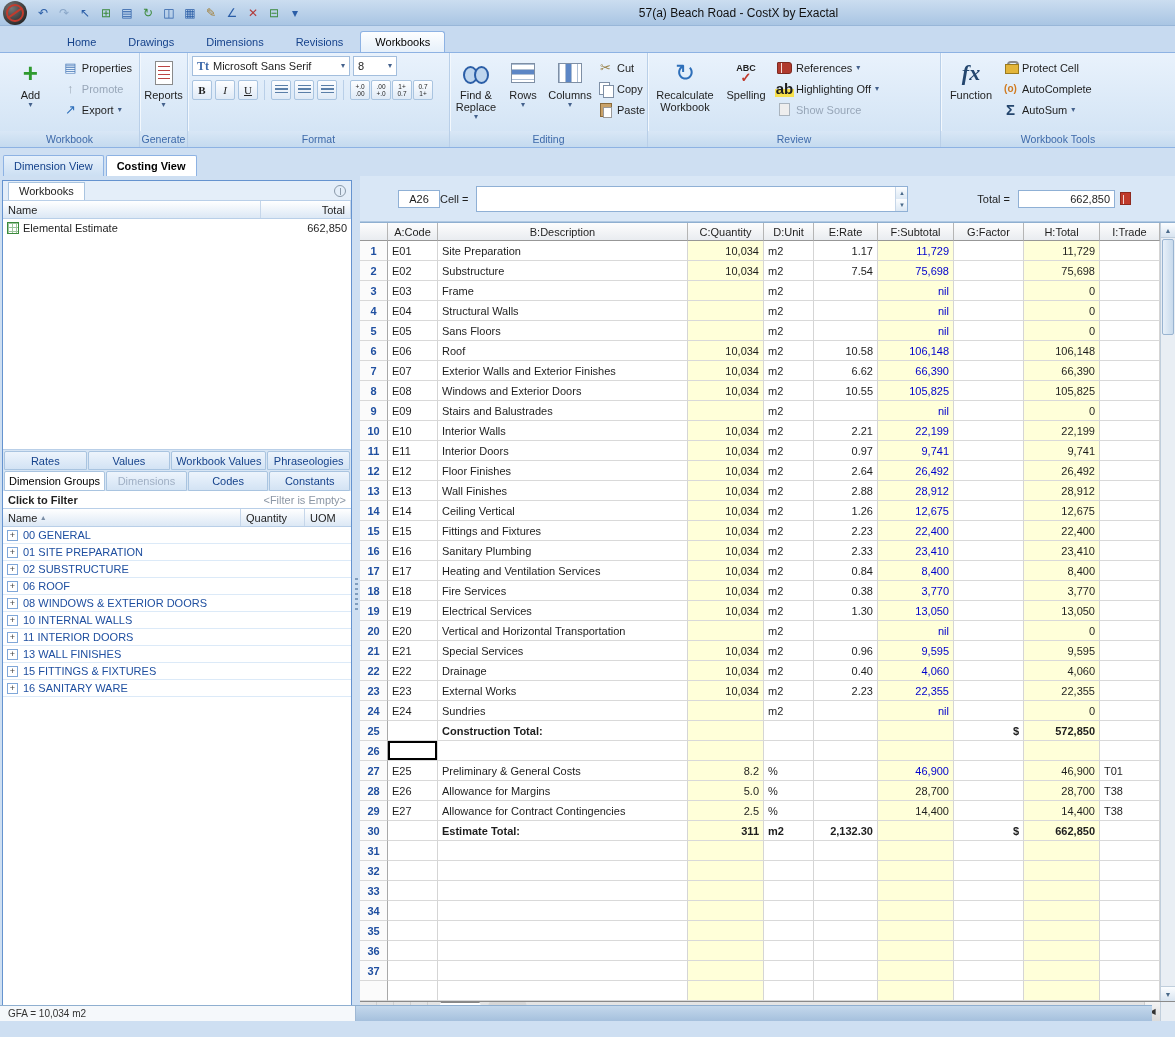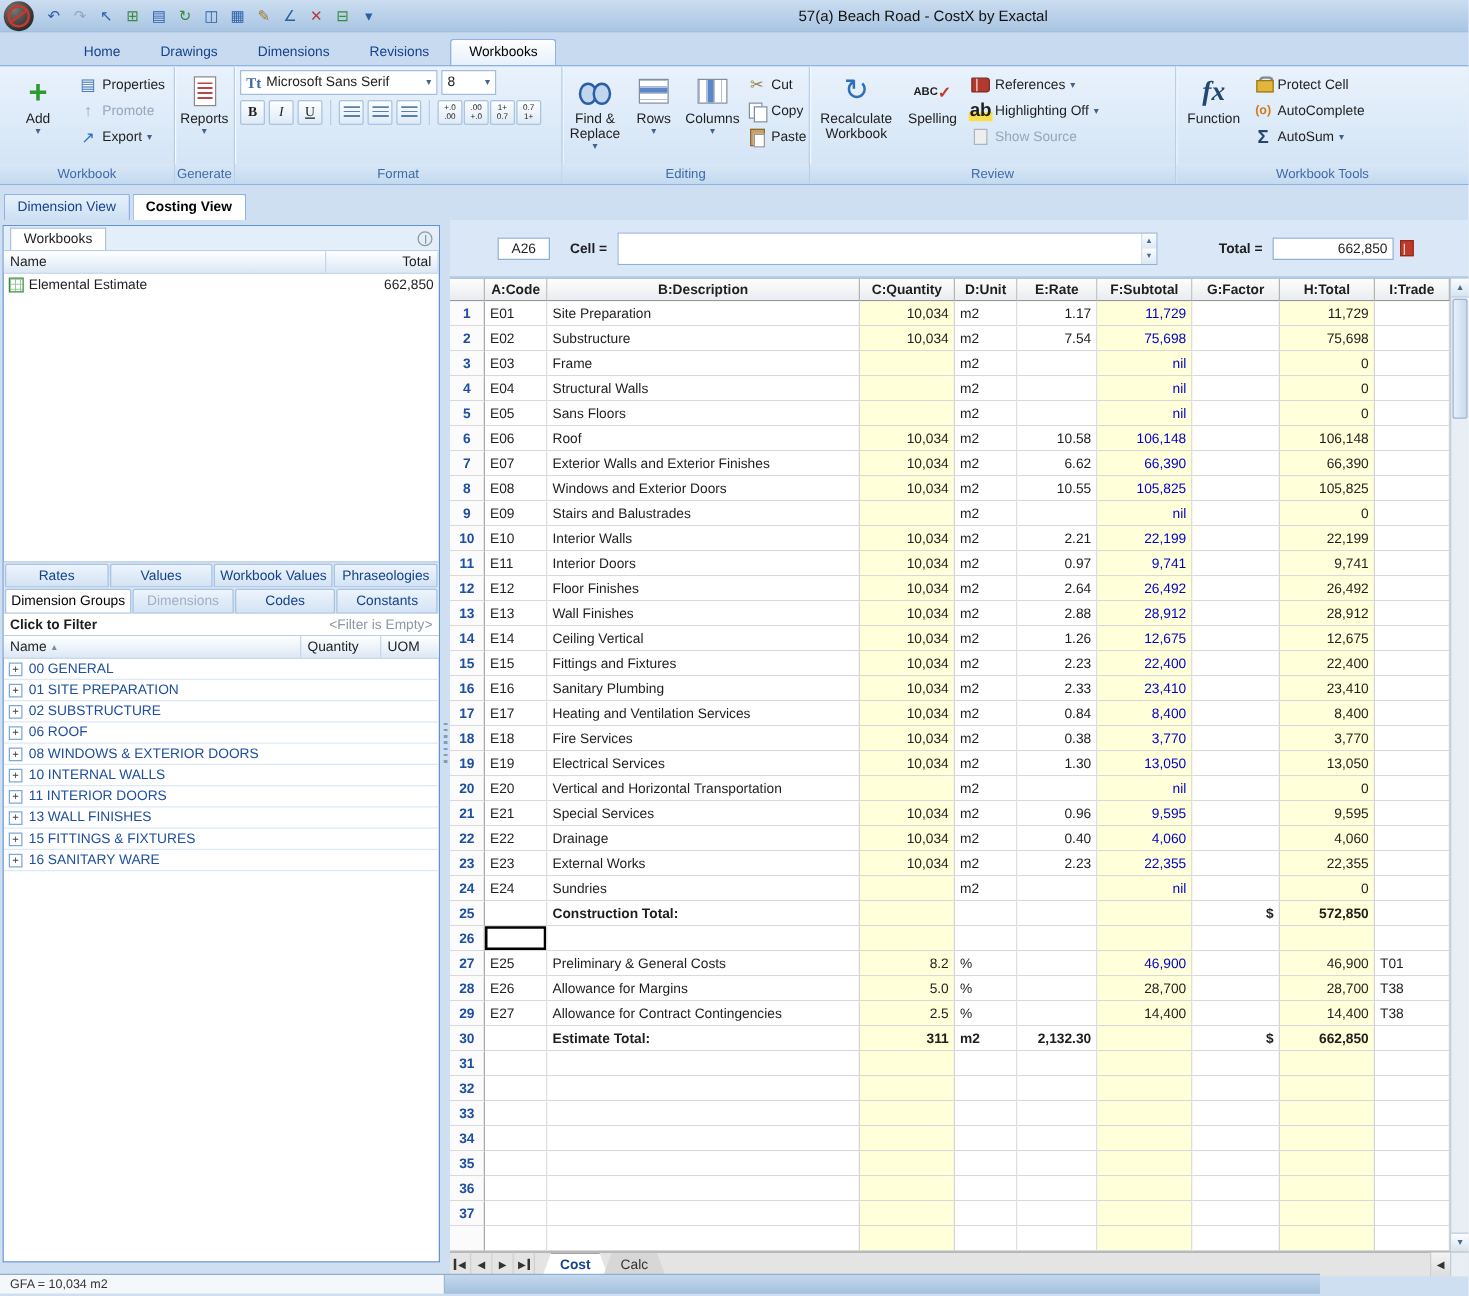--- a/index.html
+++ b/index.html
@@ -43,21 +43,21 @@
 .icon-rows::before{content:"";position:absolute;inset:0;background:repeating-linear-gradient(#AEBFD4 0 1px,transparent 1px 5px)}
 .icon-rows::after{content:"";position:absolute;left:0;right:0;top:6px;height:4px;background:#5C86C5}
 .icon-cols::before{content:"";position:absolute;inset:0;background:repeating-linear-gradient(90deg,#AEBFD4 0 1px,transparent 1px 6px)}
 .icon-cols::after{content:"";position:absolute;top:0;bottom:0;left:7px;width:5px;background:#5C86C5}
 .icon-copy{position:relative;width:14px;height:14px}
 .icon-copy::before,.icon-copy::after{content:"";position:absolute;width:9px;height:11px;background:#fff;border:1px solid #7E8FA5}
 .icon-copy::before{left:0;top:0}.icon-copy::after{left:4px;top:3px}
 .icon-paste{width:12px;height:14px;background:#C9A269;border:1px solid #8A6A3A;position:relative}
 .icon-paste::after{content:"";position:absolute;left:2px;top:3px;width:7px;height:9px;background:#fff;border:1px solid #999}
 .icon-recalc{color:#2E6FBA;font-size:24px;line-height:24px}
-.icon-spell{display:flex;flex-direction:row;align-items:center;line-height:9px}
+.icon-spell{display:flex;flex-direction:column;align-items:center;line-height:9px}
 .icon-spell .abc{font-size:9px;font-weight:bold}
 .icon-spell .chk{color:#C0392B;font-size:13px;font-weight:bold}
 .icon-book{width:15px;height:12px;background:#B03A2E;border:1px solid #7E2A21;border-radius:1px 3px 3px 1px;position:relative}
 .icon-book::after{content:"";position:absolute;left:3px;top:0;bottom:0;width:1px;background:#F5DDDB}
 .icon-hl{font-size:15px;font-weight:bold;background:linear-gradient(transparent 55%,#F7E04B 55%);padding:0 1px}
 .icon-srcdoc{width:11px;height:13px;background:#EEE;border:1px solid #AAB4BE}
 .icon-fx{font-family:"Liberation Serif",serif;font-style:italic;font-weight:bold;font-size:22px;color:#24466E}
 .icon-lock{position:relative;width:12px;height:13px}
 .icon-lock::before{content:"";position:absolute;left:2px;top:0;width:8px;height:7px;border:2px solid #8A8A8A;border-bottom:none;border-radius:4px 4px 0 0}
 .icon-lock::after{content:"";position:absolute;left:0;bottom:0;width:12px;height:8px;background:#E3B53A;border:1px solid #9A7A1E}
@@ -113,35 +113,35 @@
 .texp{width:11px;height:11px;border:1px solid #7FA7D9;background:#fff;font-size:9px;line-height:9px;text-align:center;color:#444;flex:0 0 auto}
 
 
 .vsplit{position:absolute;left:352px;top:180px;width:8px;height:830px;display:flex;align-items:center;justify-content:center}
 .vsplit .grip{width:3px;height:34px;background:repeating-linear-gradient(#7F9DBE 0 2px,transparent 2px 5px)}
 
 
 .main{position:absolute;left:360px;top:176px;width:815px;height:845px;display:flex;flex-direction:column}
 .fbar{height:46px;background:#D9E7F6;display:flex;align-items:center;padding-left:38px;border-bottom:1px solid #AFC8E2}
 .cellref{width:42px;height:18px;background:#fff;border:1px solid #8FB0D5;display:flex;align-items:center;justify-content:center}
-.fl{font-weight:bold;margin-left:16px}
+.fl{font-weight:normal;}
 .cellinputwrap{width:432px;height:26px;background:#fff;border:1px solid #8FB0D5;margin-left:8px;display:flex}
 .cellinput{flex:1;border:none;outline:none;font:inherit;padding:0 4px}
 .spin{width:12px;display:flex;flex-direction:column;border-left:1px solid #C6D6E8}
 .spin span{flex:1;display:flex;align-items:center;justify-content:center;font-size:6px;color:#4A6A8A;background:linear-gradient(#FBFDFF,#DCE8F4)}
 .fspacer{flex:1}
 .totalbox{width:97px;height:18px;background:#fff;border:1px solid #8FB0D5;display:flex;align-items:center;justify-content:flex-end;padding:0 4px;margin-left:8px}
 .flag{width:11px;height:13px;background:#C03A2B;border:1px solid #8E2A1F;margin:0 44px 0 5px;position:relative}
 .flag::after{content:"";position:absolute;left:2px;top:2px;width:1px;height:9px;background:#F2D3CF}
 
 
 .sheet{flex:1;position:relative;background:#fff;border-top:1px solid #8FAFD0}
 .sgrid{position:absolute;left:0;top:0;bottom:0;right:15px;display:flex;flex-direction:column;overflow:hidden}
 .shead{display:flex;height:18px;flex:0 0 auto}
-.hc{background:linear-gradient(#FDFDFD,#E9ECF0);border-right:1px solid #B5B5B5;border-bottom:1px solid #979797;font-weight:bold;display:flex;align-items:center;justify-content:center;overflow:hidden;white-space:nowrap}
+.hc{background:linear-gradient(#FDFDFD,#E9ECF0);border-right:1px solid #B5B5B5;border-bottom:1px solid #979797;font-weight:normal;display:flex;align-items:center;justify-content:center;overflow:hidden;white-space:nowrap}
 .sbody{flex:1;overflow:hidden}
 .srow{display:flex;height:20px}
 .cell{border-right:1px solid #D5D5D5;border-bottom:1px solid #D9D9D9;padding:0 4px;display:flex;align-items:center;overflow:hidden;white-space:nowrap;background:#fff}
 .w-num{width:28px}.w-code{width:50px}.w-desc{width:250px}.w-qty{width:76px}.w-unit{width:50px}.w-rate{width:64px}.w-sub{width:76px}.w-factor{width:70px}.w-total{width:76px}.w-trade{width:60px}
 .c-num{justify-content:center;color:#1F4FA0;font-weight:bold;background:#FBFBFB;border-right:1px solid #A8A8A8}
 .yellow{background:#FFFFD9}
 .right{justify-content:flex-end}
 .blue{color:#0000CD}
 .srow.bold .cell{font-weight:bold}
 .cell.selected{box-shadow:inset 0 0 0 2px #000}
@@ -155,21 +155,21 @@
 .navbtn{width:17px;display:flex;align-items:center;justify-content:center;font-size:8px;color:#333;border-right:1px solid #CFCFCF}
 .navbtn.first span{border-left:2px solid #333;padding-left:1px}
 .navbtn.last span{border-right:2px solid #333;padding-right:1px}
 .stab{display:flex;align-items:center;padding:0 14px;clip-path:polygon(7px 0,calc(100% - 7px) 0,100% 100%,0 100%);background:#D7D7D7;color:#333;margin-right:-4px}
 .stab.active{background:#fff;color:#15428B;font-weight:bold;border-top:1px solid #888}
 .stabfill{flex:1}
 .hbtn{width:16px;display:flex;align-items:center;justify-content:center;font-size:8px;color:#333;border-left:1px solid #CFCFCF;background:linear-gradient(#F4F4F4,#DCDCDC)}
 .corner{width:15px;background:#E9EEF4;border-left:1px solid #C0CEDC}
 
 
-.status{position:absolute;left:0;bottom:2px;width:1056px;height:16px;background:linear-gradient(#C4D8EC,#A5C0DD);border-top:1px solid #8FAFD0;display:flex}
+.status{position:absolute;left:0;bottom:16px;width:1152px;height:16px;background:linear-gradient(#C4D8EC,#A5C0DD);border-top:1px solid #8FAFD0;display:flex}
 .statusbox{width:356px;background:#F5F8FB;border-right:1px solid #9FB8D4;display:flex;align-items:center;padding:0 8px;font-size:10px;color:#333}
 </style>
 </head>
 <body>
 
 <div class="app">
 
   <div class="titlebar">
     <div class="logo"></div>
     <div class="qat">

